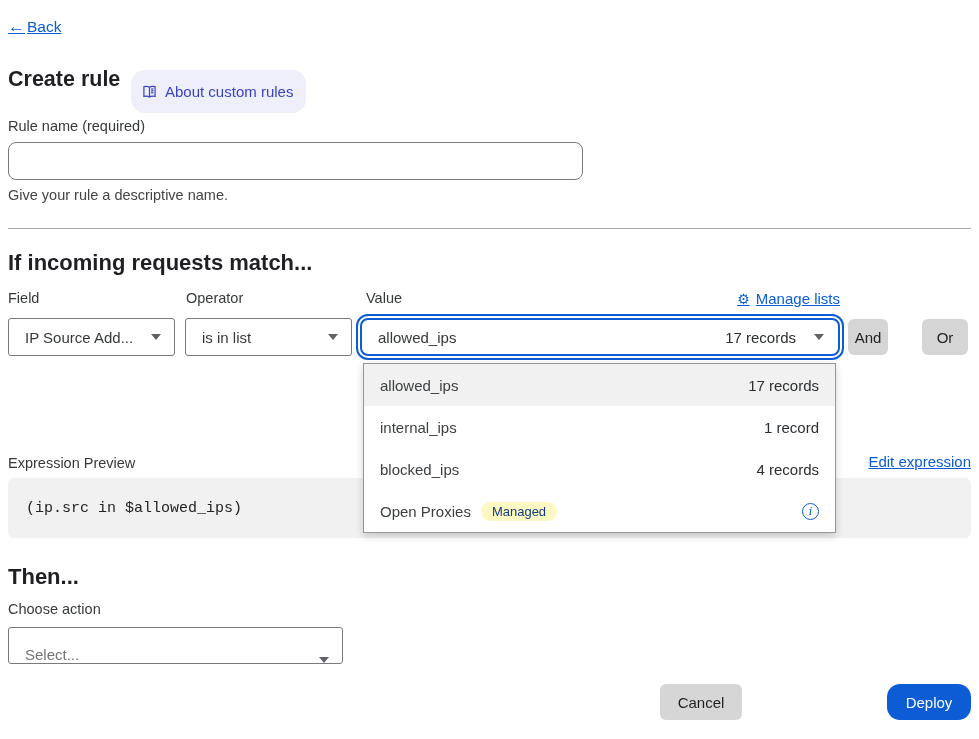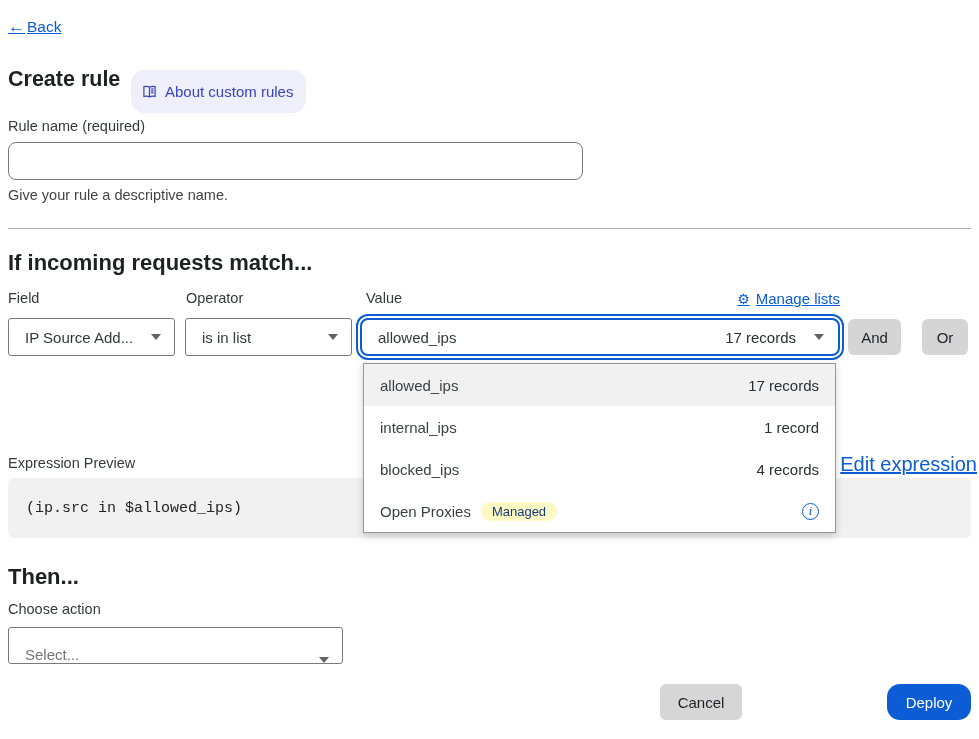--- a/index.html
+++ b/index.html
@@ -55,40 +55,40 @@
   .value-combo { position:absolute; left:360px; top:318px; width:480px; height:38px; background:#fff;
     border:2px solid #0b5cd5; border-radius:8px; outline:2px solid #0b5cd5; outline-offset:2px;
     display:flex; align-items:center; justify-content:space-between; padding:0 14px 0 16px;
     font-size:15px; color:#36393a; cursor:pointer; }
   .value-combo .right-group { display:flex; align-items:center; gap:18px; color:#2c2f31; }
 
   .btn { display:flex; align-items:center; justify-content:center; border:none; border-radius:6px;
     font-size:15px; cursor:pointer; font-family:"Liberation Sans", sans-serif; }
   .btn-gray { background:#d5d5d5; color:#1f2023; }
   .btn-blue { background:#0b5cd5; color:#fff; }
-  .and-btn { position:absolute; left:848px; top:319px; width:53px; height:36px; }
+  .and-btn { position:absolute; left:848px; top:319px; width:40px; height:36px; }
   .or-btn  { position:absolute; left:922px; top:319px; width:46px; height:36px; }
 
   
   .dropdown-panel { position:absolute; left:363px; top:363px; width:473px; background:#fff;
     border:1px solid #979797; box-shadow:0 3px 8px rgba(0,0,0,.18); z-index:5; }
   .dd-row { height:42px; display:flex; align-items:center; justify-content:space-between;
     padding:0 16px; font-size:15px; cursor:pointer; }
   .dd-row.highlight { background:#f1f1f1; }
   .dd-name { color:#3c3f41; display:flex; align-items:center; gap:10px; }
   .dd-records { color:#2c2f31; }
   .managed-badge { background:#fef9c3; color:#143d80; font-size:13px; border-radius:11px;
     padding:3px 11px; line-height:1; }
   .info-icon { width:17px; height:17px; border:1.5px solid #0b5cd5; border-radius:50%; color:#0b5cd5;
     font-family:"DejaVu Serif", serif; font-style:italic; font-size:11.5px; display:flex;
     align-items:center; justify-content:center; cursor:pointer; }
 
   
   .expr-label { left:8px; top:455px; }
-  .edit-expression { position:absolute; top:453px; right:2px; font-size:20px; }
+  .edit-expression { position:absolute; top:453px; right:8px; font-size:15px; }
   .expr-block { position:absolute; left:8px; top:478px; width:963px; height:60px; background:#f1f1f1;
     border-radius:6px; display:flex; align-items:center; padding:0 18px; }
   .expr-code { font-family:"Liberation Mono", monospace; font-size:15px; color:#232323; }
 
   
   .action-label { left:8px; top:601px; }
   .action-select { left:8px; top:627px; width:335px; height:37px;align-items:flex-end; }
   .action-placeholder { color:#757575; }
 
   

